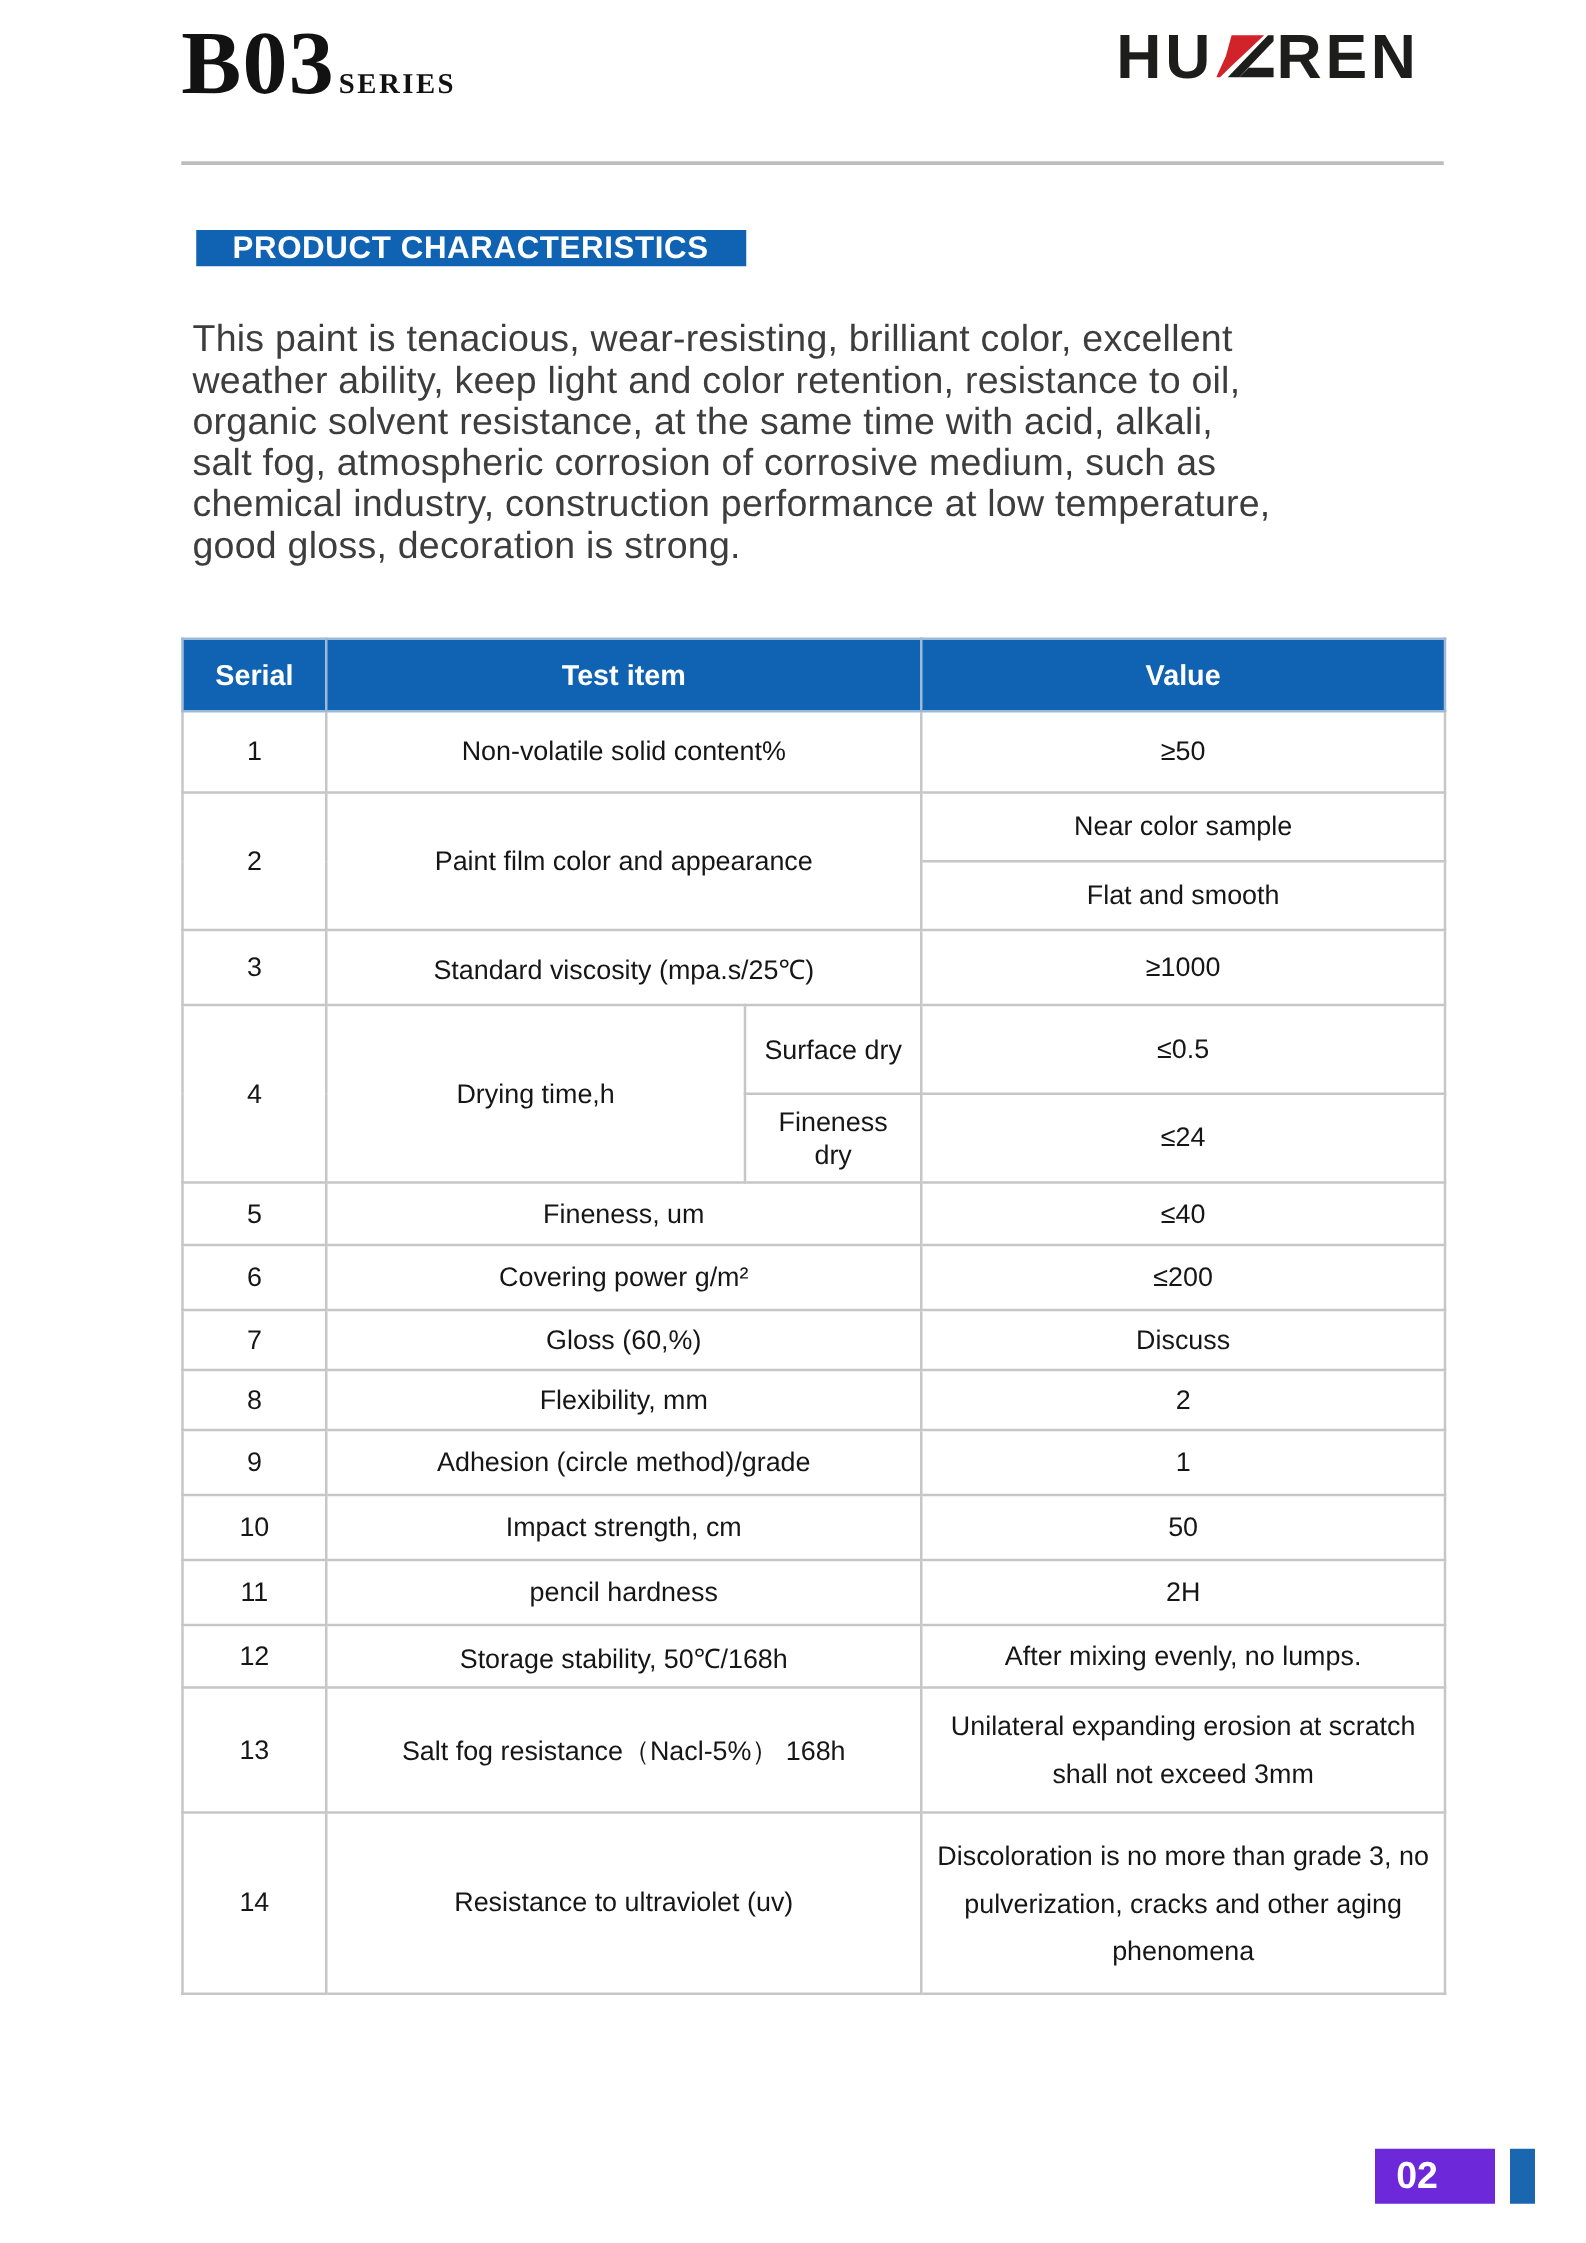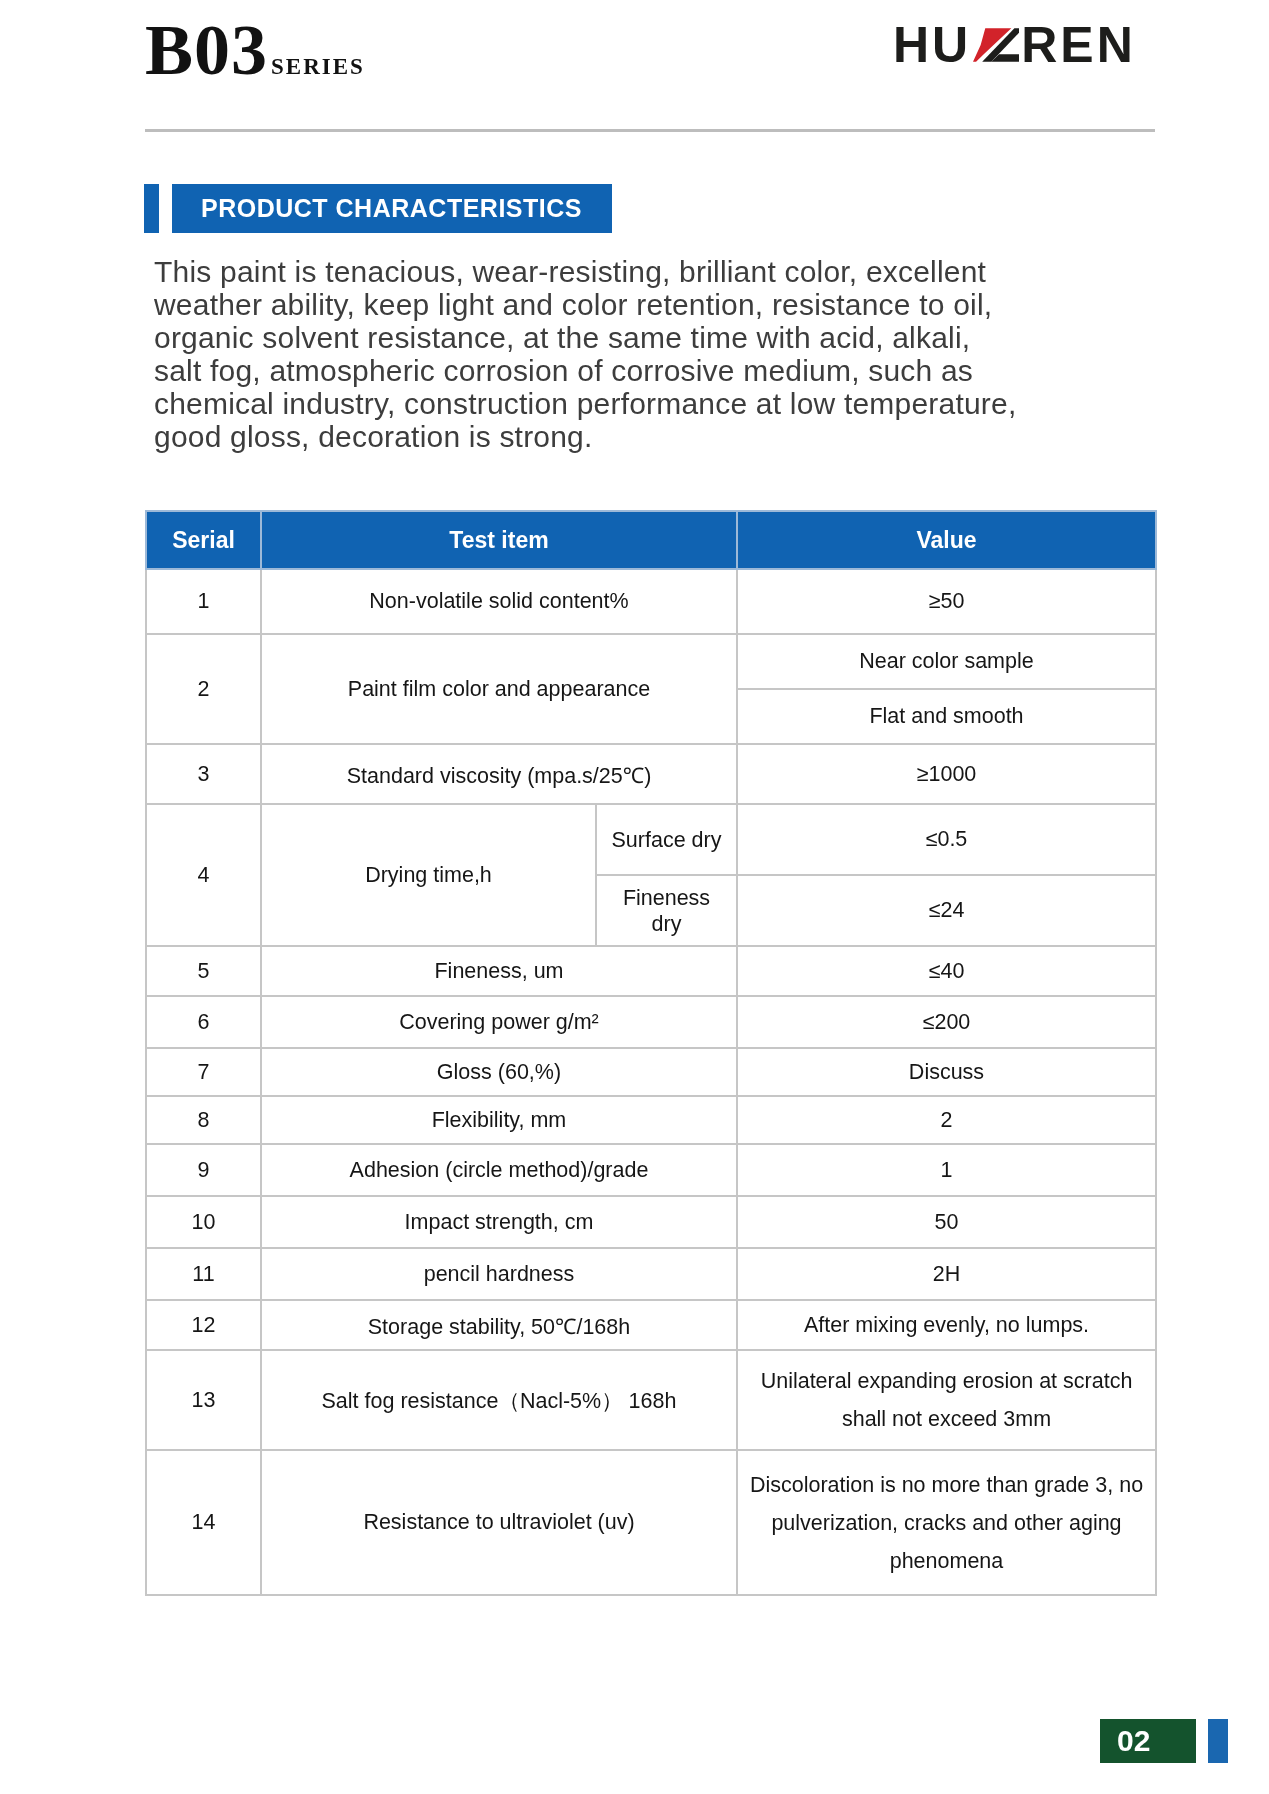--- a/index.html
+++ b/index.html
@@ -20,21 +20,21 @@
   .product-ratio { font-size:38px; letter-spacing:1px; }
   .title-rule { position:absolute; top:129px; left:145px; width:1010px; height:3px; background:#bdbdbd; }
 
   
   .logo { position:absolute; top:20px; left:893px; display:flex; align-items:center; }
   .logo-text { font-family:"Liberation Sans", sans-serif; font-weight:800; font-size:50px;
                letter-spacing:3px; line-height:1; }
   .logo-glyph { width:46px; height:42px; margin:0 2px; }
 
   
-  .banner-wrap { position:absolute; top:184px; left:144px; display:flex; align-items:stretch; height:49px; }
+  .banner-wrap { position:absolute; top:184px; left:144px; display:flex; align-items:stretch; height:49px;flex-direction:column; }
   .banner-bar { width:15px; background:#1063b2; }
   .banner-box { margin-left:13px; background:#1063b2; color:#ffffff; font-weight:bold;
                 font-size:25px; letter-spacing:0.5px; display:flex; align-items:center;
                 padding:0 30px 0 29px; }
 
   
   .para { position:absolute; top:255px; left:154px; width:868px;
           font-size:30px; line-height:33px; color:#3d3d3d; letter-spacing:0.2px; }
 
   
@@ -46,21 +46,21 @@
                border-color:#9db9d8; height:58px; }
   tr.h65 { height:65px; } tr.h55 { height:55px; } tr.h60 { height:60px; }
   tr.h71 { height:71px; } tr.h50 { height:50px; } tr.h52 { height:52px; }
   tr.h48 { height:48px; } tr.h100 { height:100px; } tr.h145 { height:145px; }
   td.val-left { text-align:left; padding-left:14px; padding-right:10px; line-height:38px; }
   td.sub-cell { padding:2px 4px; line-height:26px; }
 
   
   .footer { position:absolute; top:1719px; left:0; width:1269px; height:44px; }
   .page-badge { position:absolute; left:1100px; top:0; width:96px; height:44px;
-                background:#14532d; color:#ffffff; font-size:30px; font-weight:bold;
+                background:#6d28d9; color:#ffffff; font-size:30px; font-weight:bold;
                 display:flex; align-items:center; padding-left:17px; }
   .footer-bar { position:absolute; left:1208px; top:0; width:20px; height:44px; background:#1a67b0; }
 </style>
 </head>
 <body>
 
 <div class="page">
 
   <div class="title-block">
     <div class="series-line">

